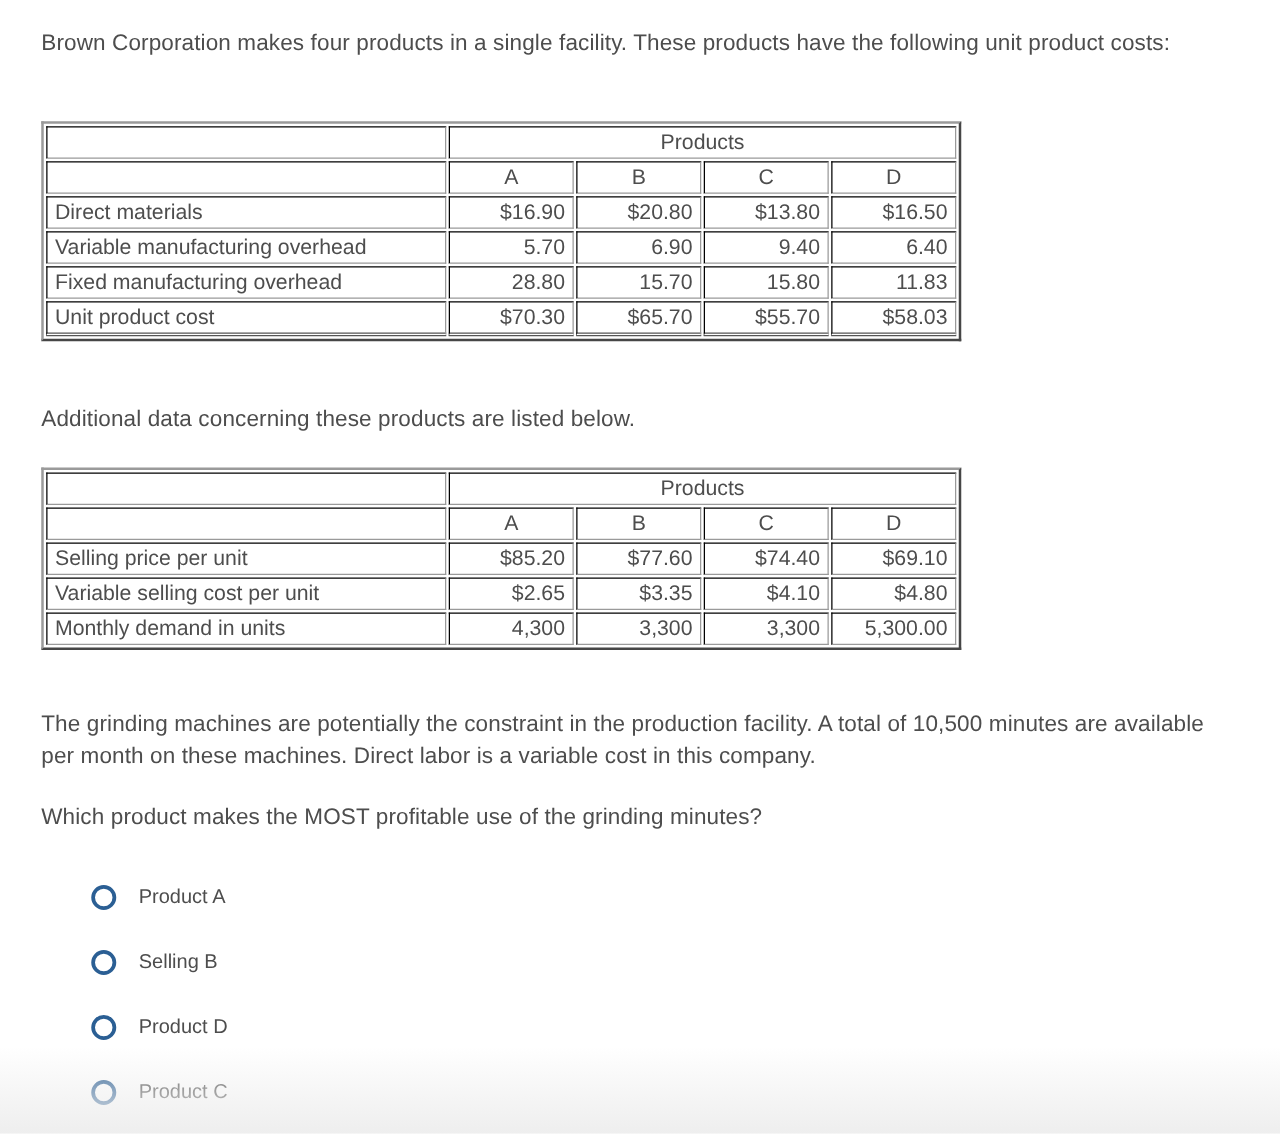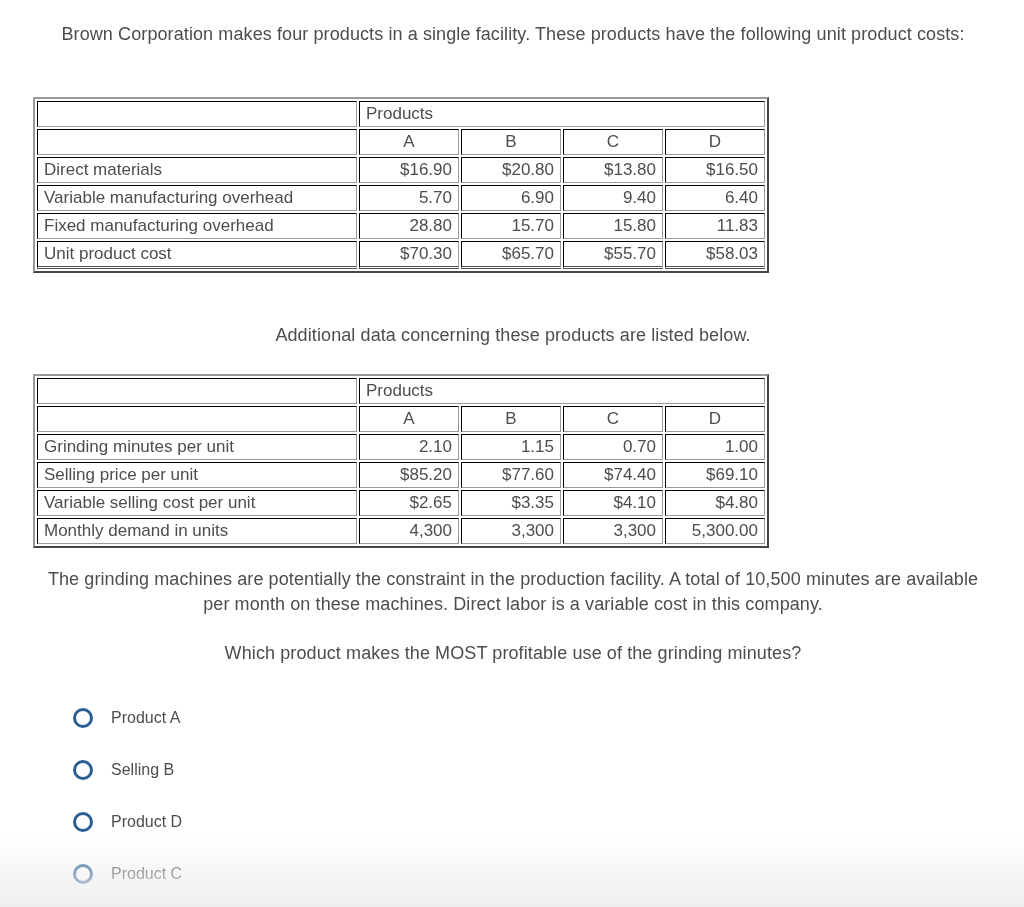--- a/index.html
+++ b/index.html
@@ -23,21 +23,20 @@
       pointer-events: none;
     }
     .para {
       position: absolute;
       left: 33px;
       width: 960px;
       font-size: 18px;
       line-height: 25px;
       margin: 0;
       letter-spacing: 0.1px;
-      text-align: center;
     }
     #p-intro { top: 22px; }
     #p-additional { top: 323px; }
     #p-constraint { top: 567px; }
     #p-question { top: 641px; }
 
     table.data {
       position: absolute;
       left: 33px;
       border-collapse: separate;
@@ -57,21 +56,21 @@
       height: 24px;
       line-height: 24px;
       white-space: nowrap;
     }
     #table-costs { top: 97px; }
     #table-additional { top: 374px; }
 
     td.label-col { width: 306px; text-align: left; }
     td.num { width: 86px; text-align: right; }
     td.col-head { text-align: center; }
-    td.group-head { text-align: left; }
+    td.group-head { text-align: center; }
     tr.total td { border-bottom: 3px double #555; }
 
     .options {
       position: absolute;
       left: 73px;
       top: 704px;
     }
     .option {
       display: flex;
       align-items: center;
@@ -152,27 +151,20 @@
     <td class="group-head" colspan="4">Products</td>
   </tr>
   <tr>
     <td class="label-col"></td>
     <td class="num col-head">A</td>
     <td class="num col-head">B</td>
     <td class="num col-head">C</td>
     <td class="num col-head">D</td>
   </tr>
   <tr>
-    <td class="label-col">Grinding minutes per unit</td>
-    <td class="num">2.10</td>
-    <td class="num">1.15</td>
-    <td class="num">0.70</td>
-    <td class="num">1.00</td>
-  </tr>
-  <tr>
     <td class="label-col">Selling price per unit</td>
     <td class="num">$85.20</td>
     <td class="num">$77.60</td>
     <td class="num">$74.40</td>
     <td class="num">$69.10</td>
   </tr>
   <tr>
     <td class="label-col">Variable selling cost per unit</td>
     <td class="num">$2.65</td>
     <td class="num">$3.35</td>

